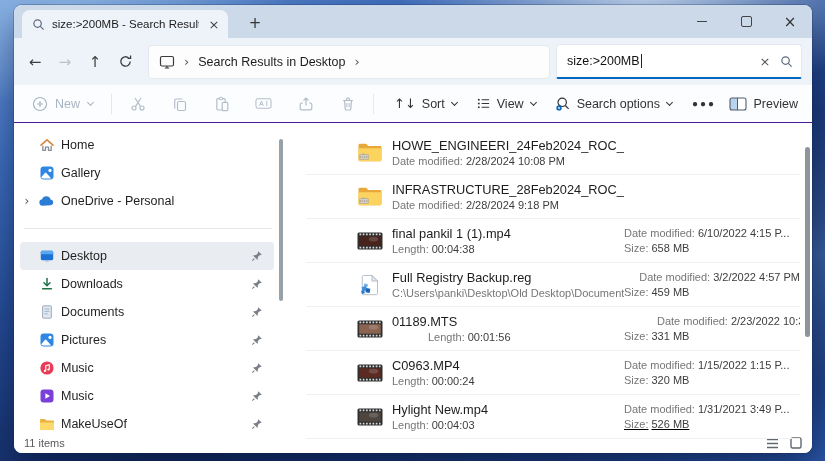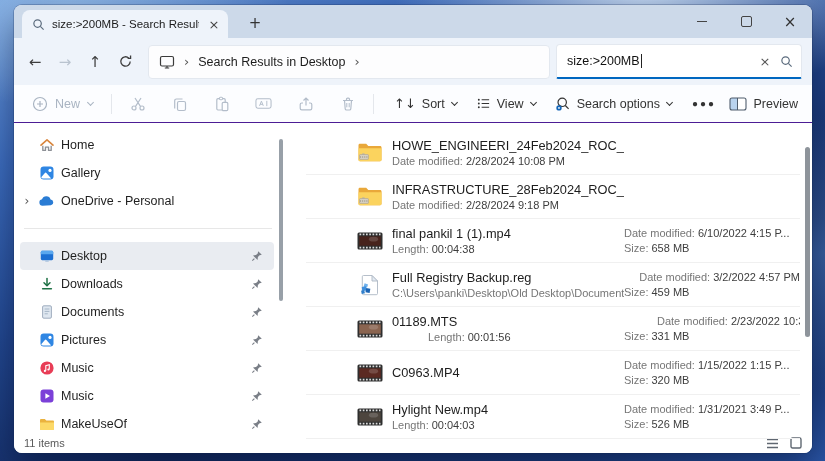--- a/index.html
+++ b/index.html
@@ -500,20 +500,21 @@
                 <svg width="26" height="18" viewBox="0 0 26 18">
     <rect x="0.5" y="0.5" width="25" height="17" rx="1.5" fill="#2e2e2e"></rect>
     <path d="M2.5 2.3 H23.5" stroke="#dcdcdc" stroke-width="1.7" stroke-dasharray="1.7 1.55"></path>
     <path d="M2.5 15.7 H23.5" stroke="#dcdcdc" stroke-width="1.7" stroke-dasharray="1.7 1.55"></path>
     <rect x="2.2" y="4.3" width="21.6" height="9.4" fill="#5b2a22"></rect>
     <ellipse cx="16.5" cy="7.2" rx="4.6" ry="2.4" fill="#ffffff" opacity="0.16"></ellipse>
   </svg>
               </span>
     <span class="f-main">
       <span class="f-name" style="display:block;">C0963.MP4</span>
+      <span class="f-sub" style="display:block;"><span class="lbl">Length:</span><span class="val">00:00:24</span></span>
     </span>
     <span class="f-right">
       <span class="f-r1" style="display:block;"><span class="lbl">Date modified:</span><span class="val">1/15/2022 1:15 P...</span></span>
       <span class="f-r2" style="display:block;"><span class="lbl">Size:</span><span class="val">320 MB</span></span>
     </span>
   </div>
             <div class="frow">
     <span class="f-icon">
                 <svg width="26" height="18" viewBox="0 0 26 18">
     <rect x="0.5" y="0.5" width="25" height="17" rx="1.5" fill="#2e2e2e"></rect>
@@ -522,21 +523,21 @@
     <rect x="2.2" y="4.3" width="21.6" height="9.4" fill="#4d453e"></rect>
     <ellipse cx="16.5" cy="7.2" rx="4.6" ry="2.4" fill="#ffffff" opacity="0.16"></ellipse>
   </svg>
               </span>
     <span class="f-main">
       <span class="f-name" style="display:block;">Hylight New.mp4</span>
       <span class="f-sub" style="display:block;"><span class="lbl">Length:</span><span class="val">00:04:03</span></span>
     </span>
     <span class="f-right">
       <span class="f-r1" style="display:block;"><span class="lbl">Date modified:</span><span class="val">1/31/2021 3:49 P...</span></span>
-      <span class="f-r2" style="display:block;"><span class="lbl">Size:</span><span class="val">526 MB</span></span>
+      <span class="f-r2" style="display:block;text-decoration:underline;"><span class="lbl">Size:</span><span class="val">526 MB</span></span>
     </span>
   </div>
           </div>
         <div class="content-scrollbar"></div>
       </div>
     </div>
 
     <div class="statusbar">
       <span class="sb-count">11 items</span>
       <span class="sb-views">

